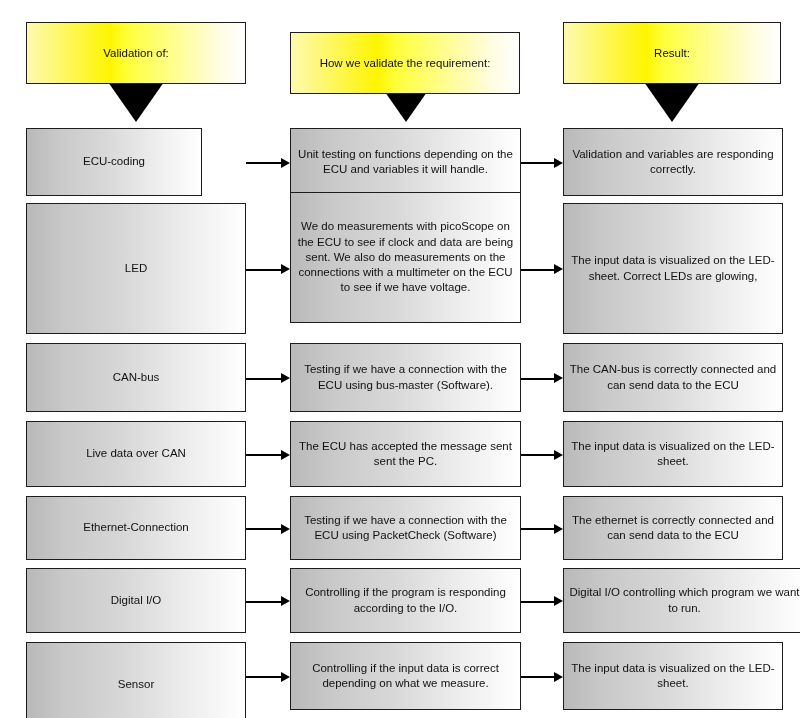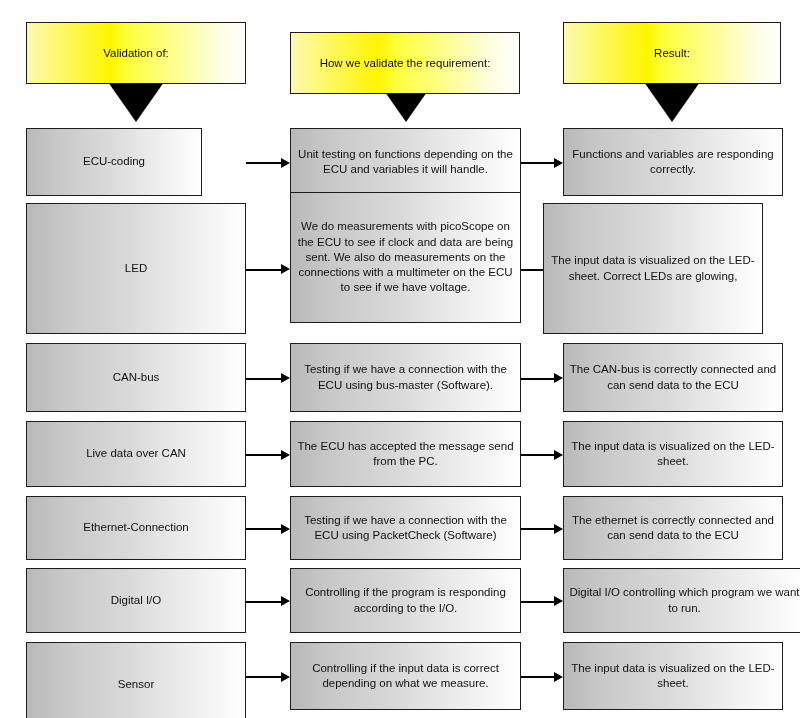--- a/index.html
+++ b/index.html
@@ -74,37 +74,37 @@
       <span>Result:</span>
     </div>
     <div class="tri" style="left: 644px; top: 82px;"></div>
     <div class="box" style="left: 26px; top: 128px; width: 176px; height: 68px;">
       <span>ECU-coding</span>
     </div>
     <div class="box" style="left: 290px; top: 128px; width: 231px; height: 68px;">
       <span>Unit testing on functions depending on the ECU and variables it will handle.</span>
     </div>
     <div class="box" style="left: 563px; top: 128px; width: 220px; height: 68px;">
-      <span>Functions and variables are responding correctly.</span>
+      <span>Validation and variables are responding correctly.</span>
     </div>
     <div class="arrow" style="left: 246px; top: 162px; width: 44px;">
       <div class="shaft" style="width: 36px;"></div>
       <div class="head" style="left: 35px;"></div>
     </div>
     <div class="arrow" style="left: 521px; top: 162px; width: 42px;">
       <div class="shaft" style="width: 34px;"></div>
       <div class="head" style="left: 33px;"></div>
     </div>
     <div class="box" style="left: 26px; top: 203px; width: 220px; height: 131px;">
       <span>LED</span>
     </div>
     <div class="box" style="left: 290px; top: 192px; width: 231px; height: 131px;">
       <span>We do measurements with picoScope on the ECU to see if clock and data are being sent. We also do measurements on the connections with a multimeter on the ECU to see if we have voltage.</span>
     </div>
-    <div class="box" style="left: 543px; top: 203px; width: 220px; height: 131px;">
+    <div class="box" style="left: 563px; top: 203px; width: 220px; height: 131px;">
       <span>The input data is visualized on the LED-sheet. Correct LEDs are glowing,</span>
     </div>
     <div class="arrow" style="left: 246px; top: 268.5px; width: 44px;">
       <div class="shaft" style="width: 36px;"></div>
       <div class="head" style="left: 35px;"></div>
     </div>
     <div class="arrow" style="left: 521px; top: 268.5px; width: 42px;">
       <div class="shaft" style="width: 34px;"></div>
       <div class="head" style="left: 33px;"></div>
     </div>
@@ -122,21 +122,21 @@
       <div class="head" style="left: 35px;"></div>
     </div>
     <div class="arrow" style="left: 521px; top: 377.5px; width: 42px;">
       <div class="shaft" style="width: 34px;"></div>
       <div class="head" style="left: 33px;"></div>
     </div>
     <div class="box" style="left: 26px; top: 421px; width: 220px; height: 66px;">
       <span>Live data over CAN</span>
     </div>
     <div class="box" style="left: 290px; top: 421px; width: 231px; height: 66px;">
-      <span>The ECU has accepted the message send from the PC.</span>
+      <span>The ECU has accepted the message sent sent the PC.</span>
     </div>
     <div class="box" style="left: 563px; top: 421px; width: 220px; height: 66px;">
       <span>The input data is visualized on the LED-sheet.</span>
     </div>
     <div class="arrow" style="left: 246px; top: 454px; width: 44px;">
       <div class="shaft" style="width: 36px;"></div>
       <div class="head" style="left: 35px;"></div>
     </div>
     <div class="arrow" style="left: 521px; top: 454px; width: 42px;">
       <div class="shaft" style="width: 34px;"></div>

